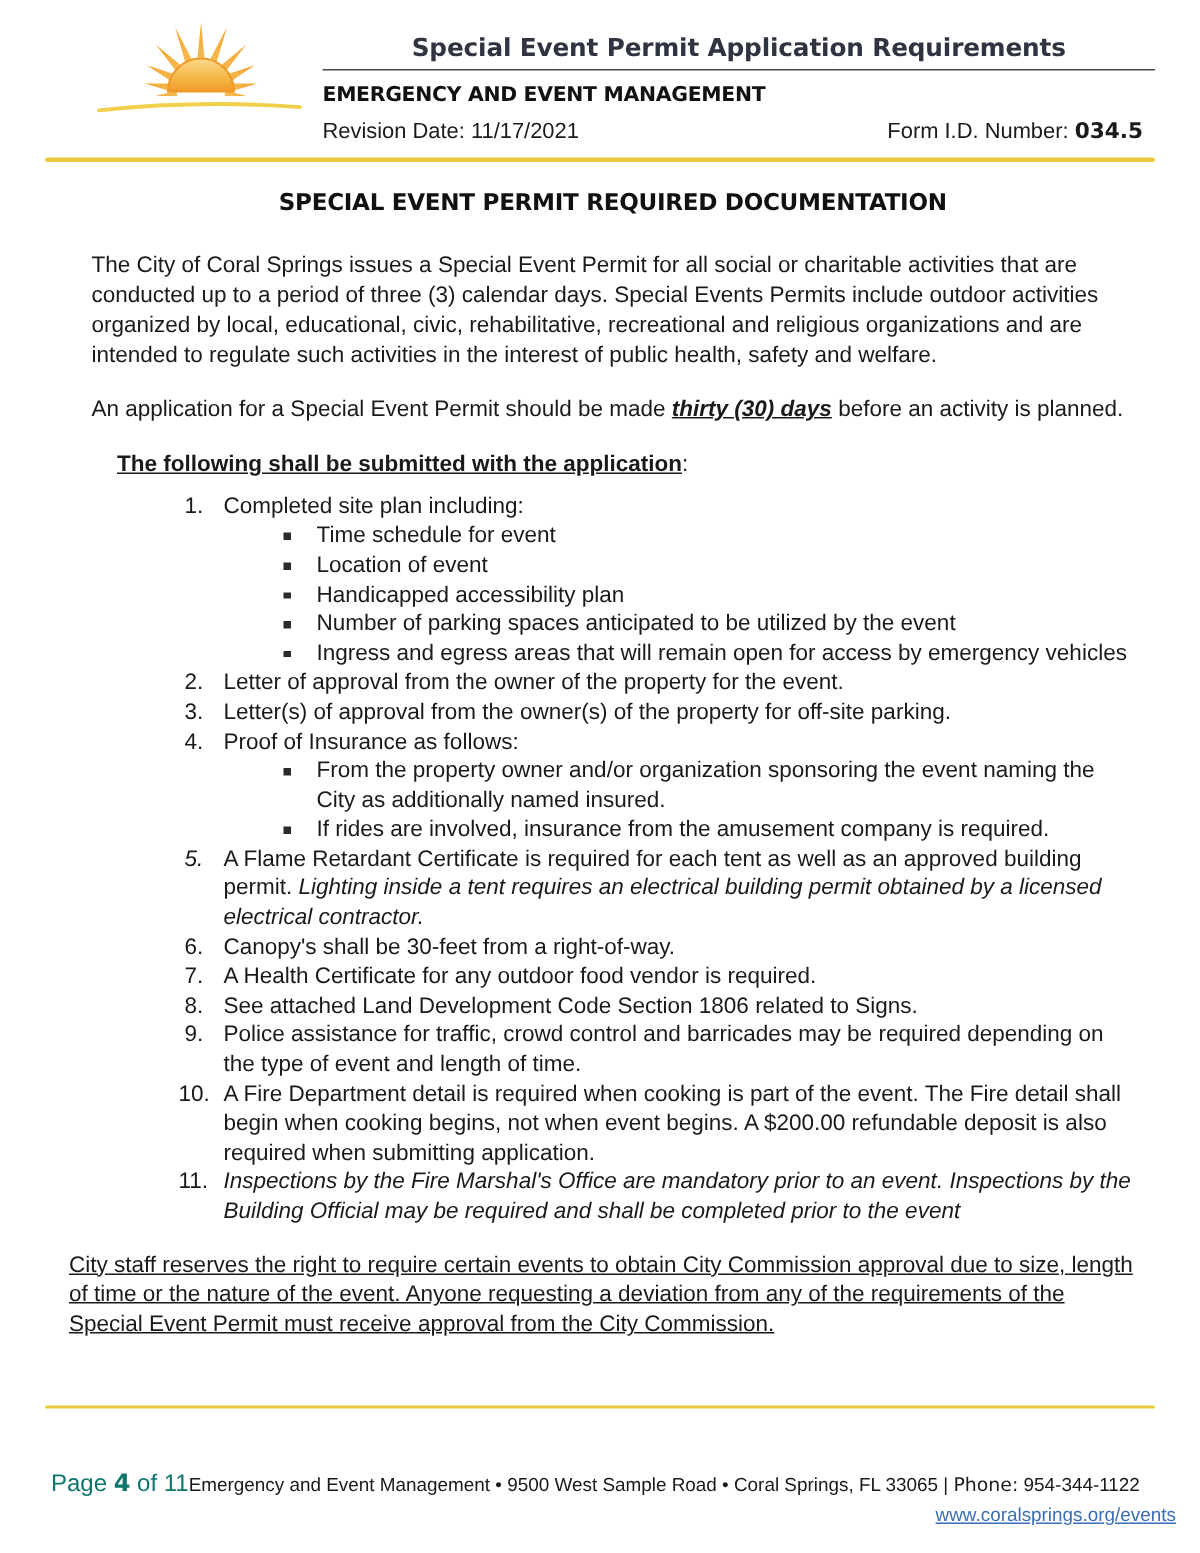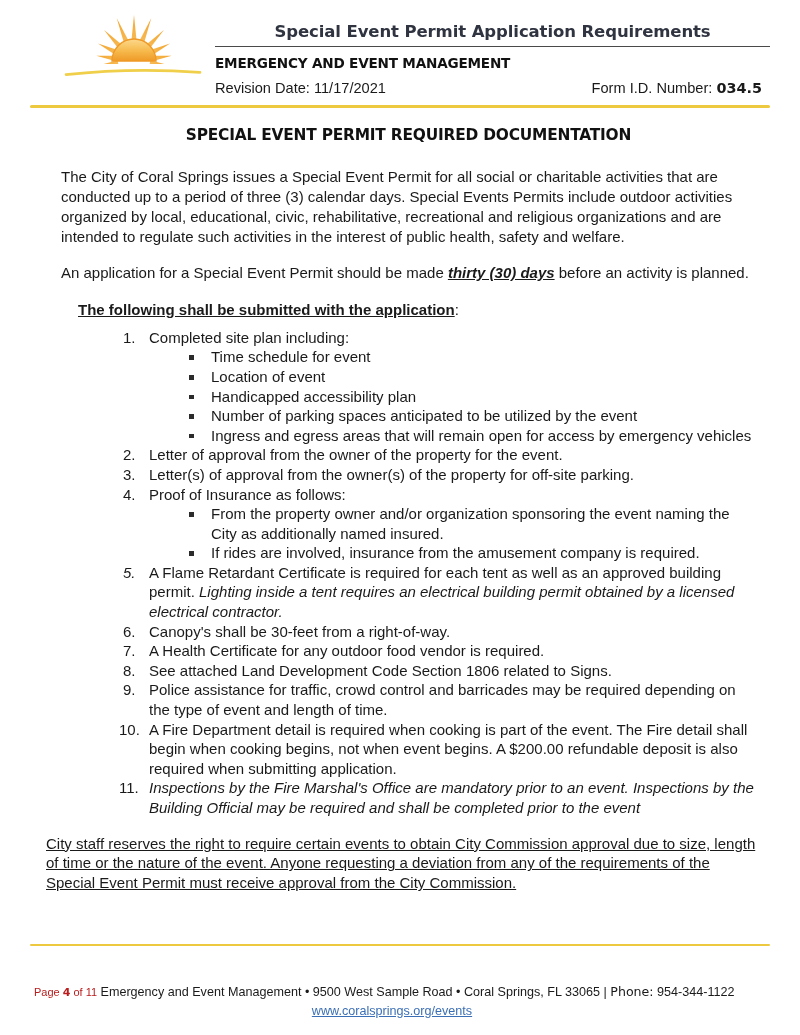--- a/index.html
+++ b/index.html
@@ -208,37 +208,37 @@
     margin: 0 30px 8px 30px;
     border-radius: 2px;
   }
   .footer-line1 {
     display: flex;
     align-items: baseline;
     padding: 0 34px;
     box-sizing: border-box;
   }
   .page-num {
-    font-size: 11px;
+    font-size: 16px;
     white-space: nowrap;
-    color: #b91c1c;
+    color: #0f766e;
     margin-top: 32px;
   }
   .page-num b { font-family: "DejaVu Sans", sans-serif; font-weight: bold; }
   .footer-addr {
     flex: 1;
     text-align: center;
     font-size: 12.6px;
     color: #1a1a1a;
     padding-right: 28px;
     white-space: nowrap;
   }
   .footer-addr b { font-family: "DejaVu Sans", sans-serif; font-weight: normal; }
   .footer-link-row {
-    text-align: center;
+    text-align: right;
     margin-top: 2px;
     padding-right: 16px;
   }
   .footer-link {
     font-size: 12.6px;
     color: #3b6fb5;
     text-decoration: underline;
   }
 </style>
 </head>

